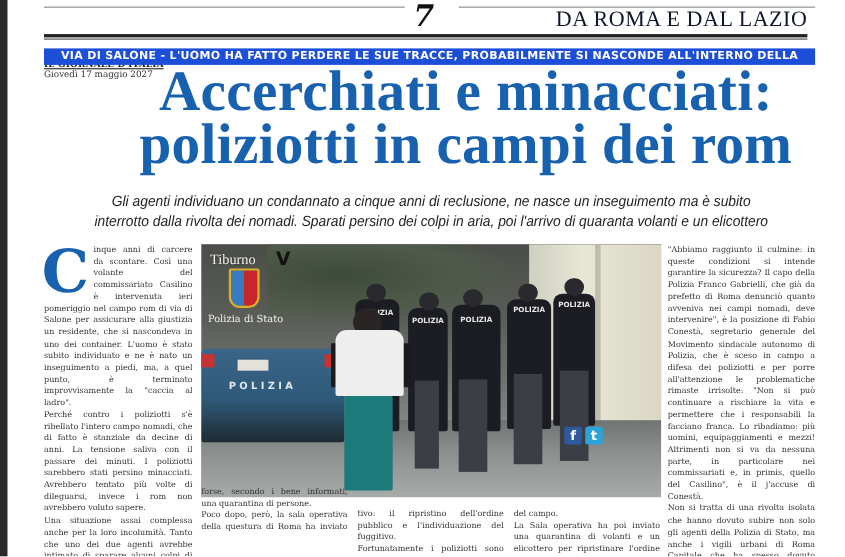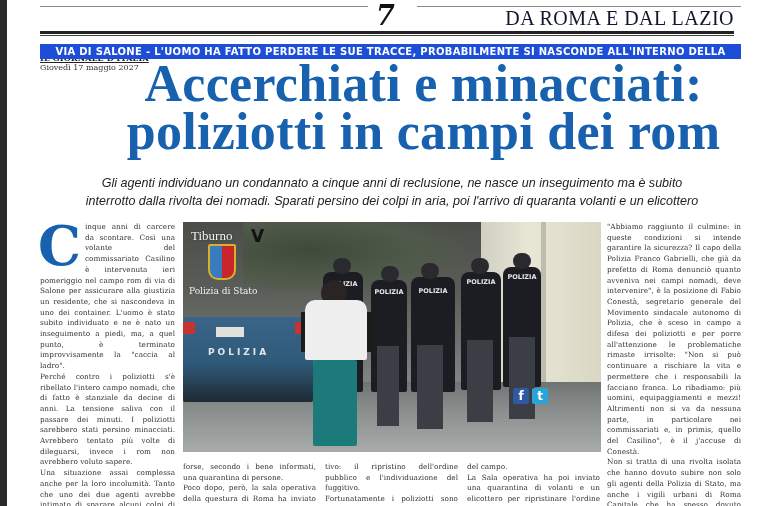--- a/index.html
+++ b/index.html
@@ -142,21 +142,21 @@
     <div class="logo-v">V</div>
     <div class="crest"></div>
     <div class="crest-sub">Polizia di Stato</div>
 
     <div class="social">
       <span class="fb">f</span>
       <span class="tw">t</span>
     </div>
   </div>
 
-  <div class="col" style="left:176px; top:462px; width:133px; height:44px; overflow:hidden;">
+  <div class="col" style="left:176px; top:442px; width:133px; height:44px; overflow:hidden;">
     <p>forse, secondo i bene informati, una quarantina di persone.</p>
     <p>Poco dopo, però, la sala operativa della questura di Roma ha inviato ben quaranta volanti sul posto e c'è</p>
   </div>
   <div class="col" style="left:318px; top:462px; width:133px; height:44px; overflow:hidden;">
     <p>tivo: il ripristino dell'ordine pubblico e l'individuazione del fuggitivo.</p>
     <p>Fortunatamente i poliziotti sono rimasti illesi, che si sono poi concentrati sulle tracce del rom, uno</p>
   </div>
   <div class="col" style="left:460px; top:462px; width:133px; height:44px; overflow:hidden;">
     <p>del campo.</p>
     <p>La Sala operativa ha poi inviato una quarantina di volanti e un elicottero per ripristinare l'ordine pubblico e per la ricerca del fuggitivo, che alla</p>

